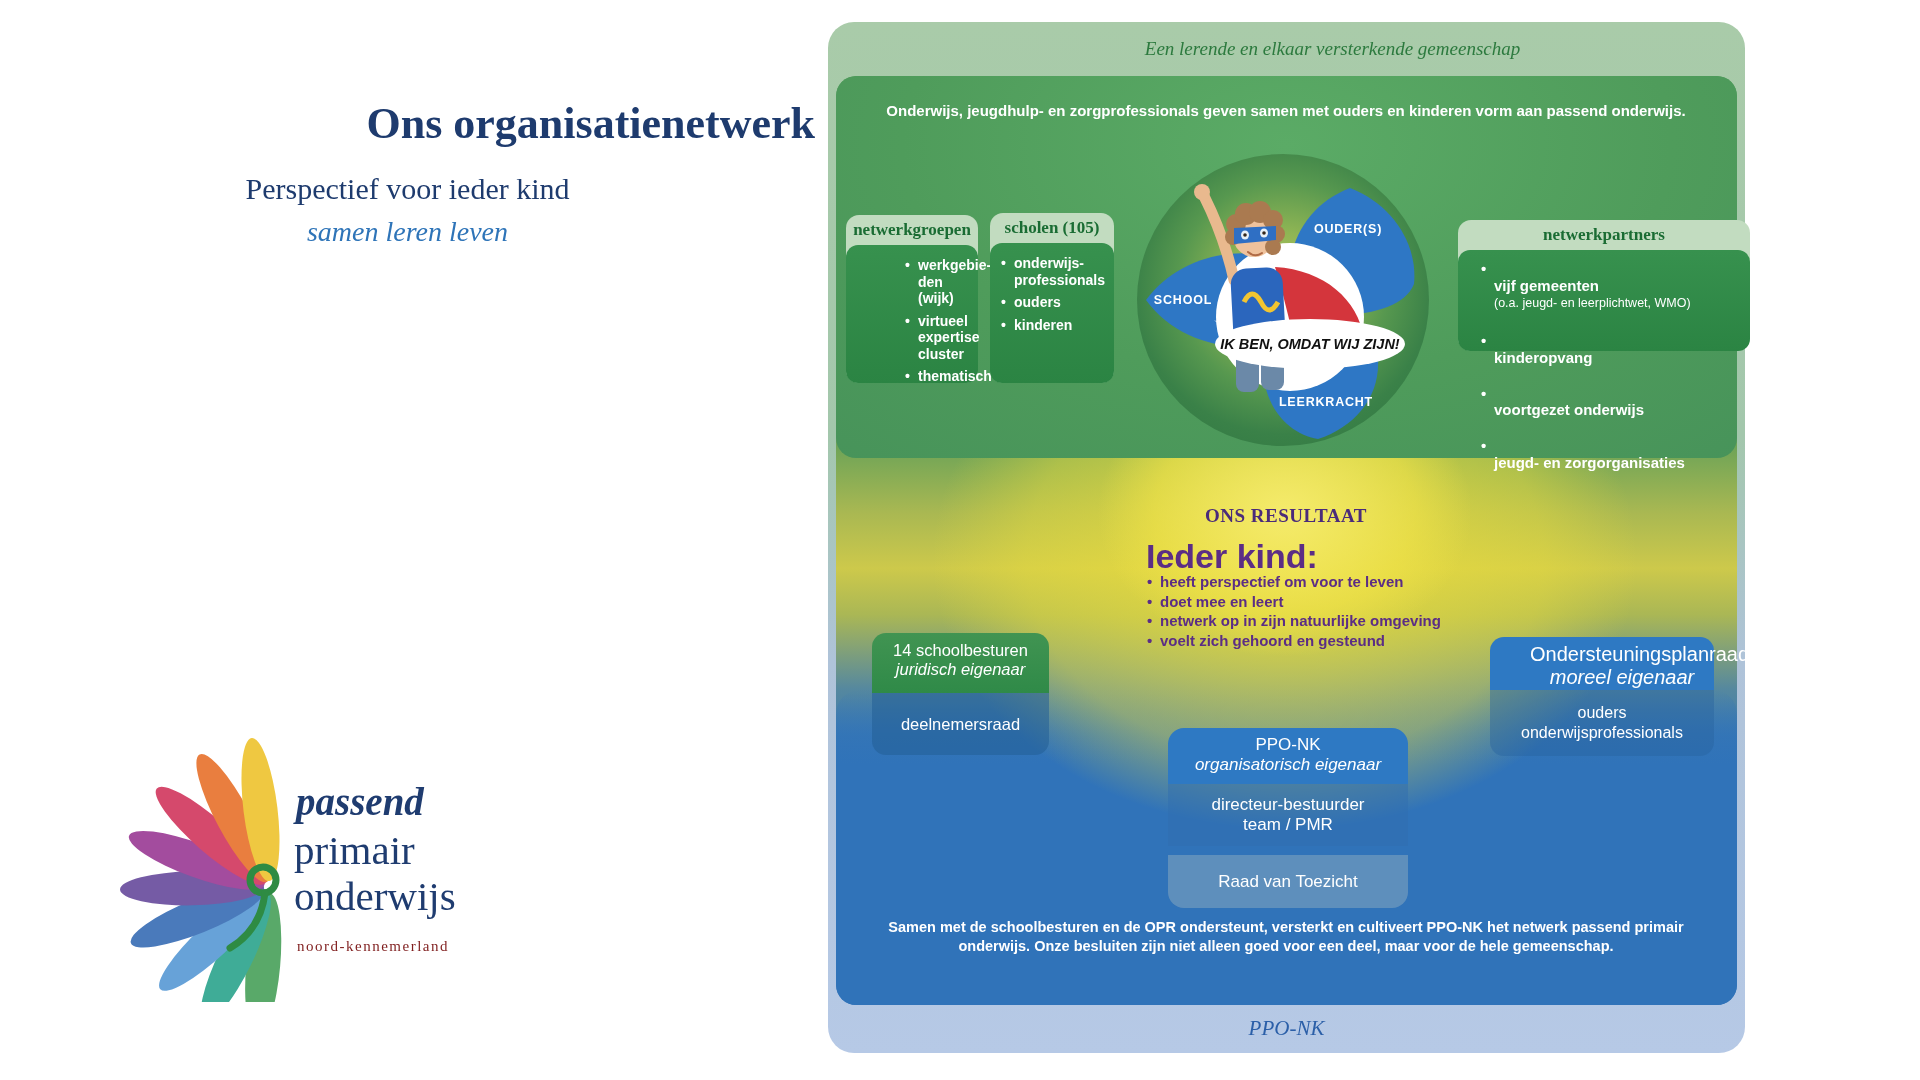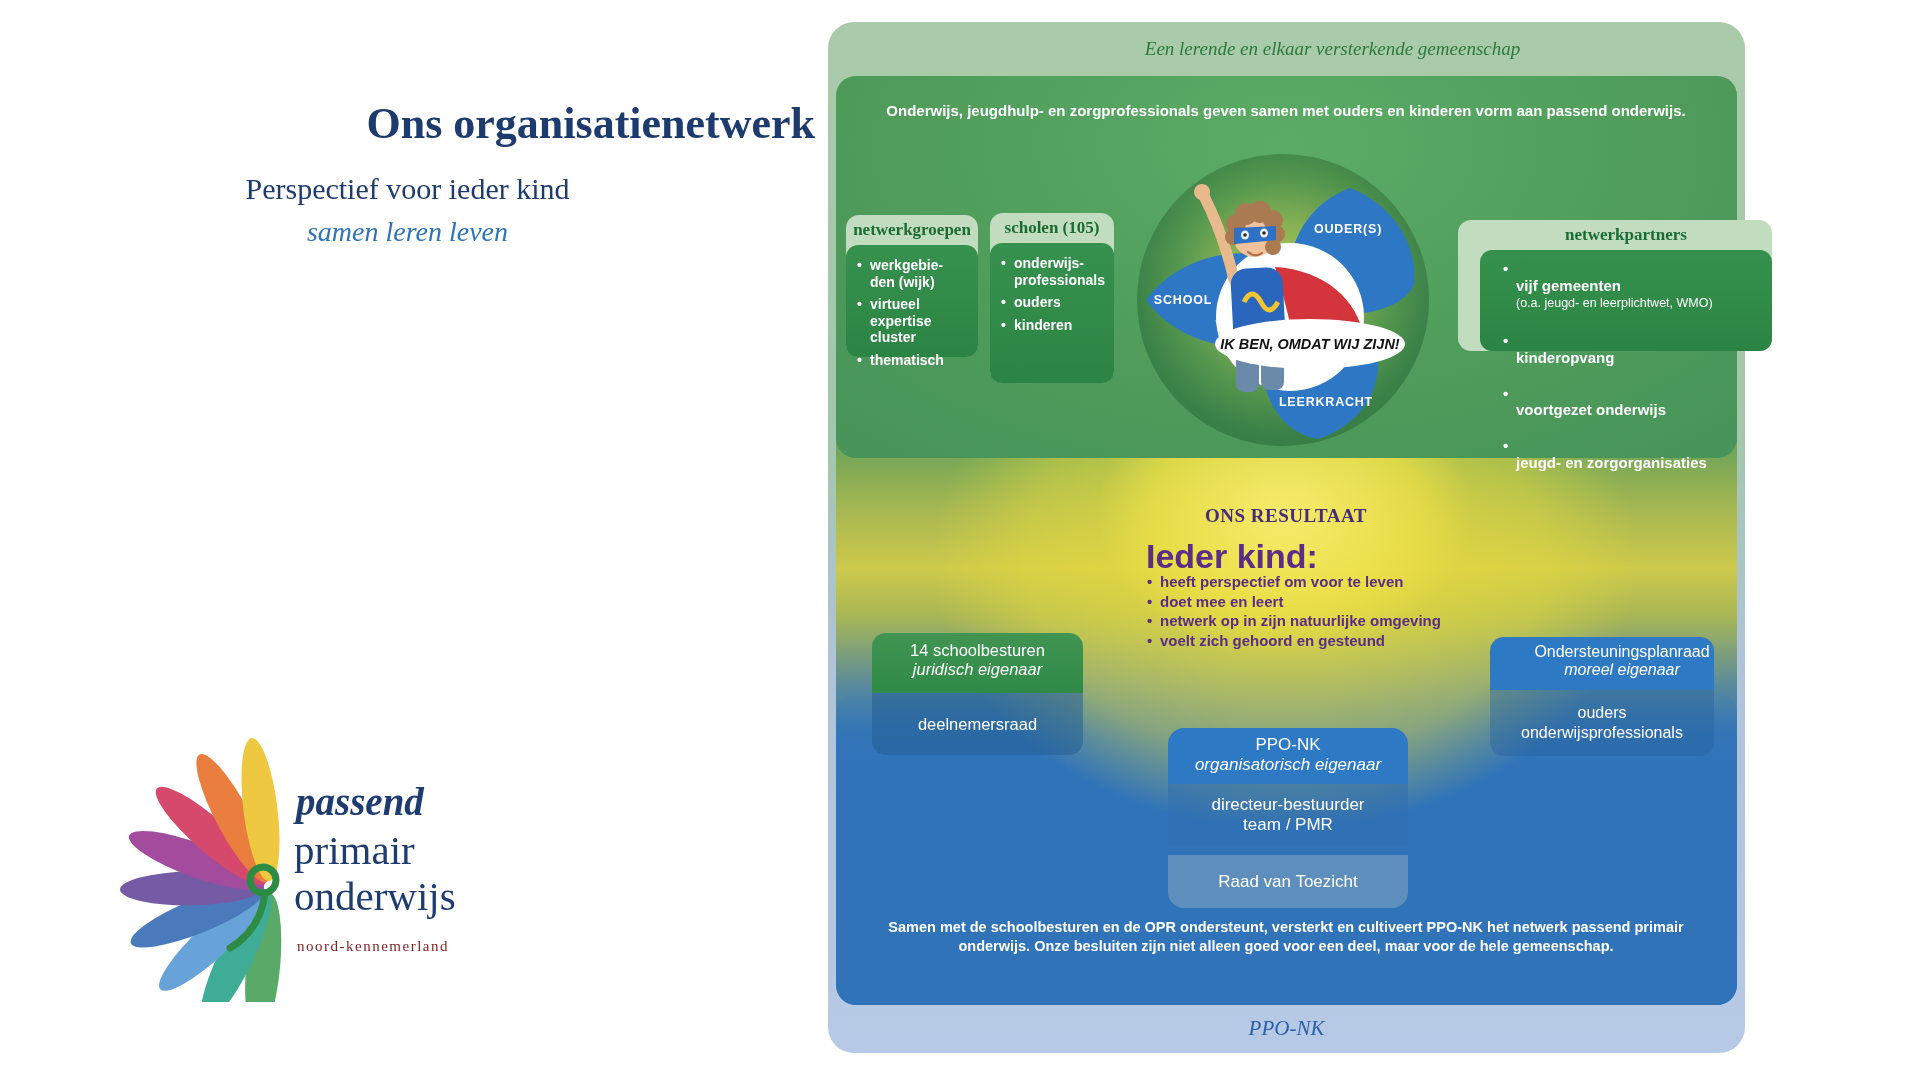--- a/index.html
+++ b/index.html
@@ -52,24 +52,24 @@
   
   .group{border-radius:13px;background:#C2DCC0;}
   .group-header{height:30px;line-height:30px;text-align:center;font-family:"Liberation Serif",serif;
     font-weight:bold;font-size:17px;color:#1A6C33;}
   .group-body{border-radius:12px;background:linear-gradient(180deg,#37914E,#2B8443);
     color:#fff;font-weight:bold;font-size:14px;line-height:16.5px;}
   .group-body ul{margin:0;padding:12px 6px 12px 24px;list-style:none;}
   .group-body li{position:relative;margin-bottom:6px;white-space:pre-line;}
   .group-body li::before{content:"•";position:absolute;left:-13px;}
   .g-netwerkgroepen{left:846px;top:215px;width:132px;}
-  .g-netwerkgroepen .group-body{height:112px;}
+  .g-netwerkgroepen .group-body{height:138px;padding-left:48px;}
   .g-scholen{left:990px;top:213px;width:124px;}
   .g-scholen .group-body{height:140px;}
-  .g-partners{left:1458px;top:220px;width:292px;padding-left:22px;}
+  .g-partners{left:1458px;top:220px;width:292px;}
   .g-partners .group-body{height:101px;}
   .g-partners .group-body ul{padding:11px 10px 11px 36px;}
   .g-partners .group-body li{margin-bottom:3px;font-size:15px;}
   .g-partners .sub{font-weight:normal;font-size:12.5px;margin:1px 0 2px 0;}
   .g-partners .sub:empty{display:none;}
 
   
   .res-heading{left:1036px;top:505px;width:500px;text-align:center;font-family:"Liberation Serif",serif;
     font-weight:bold;font-size:19px;letter-spacing:0.5px;color:#4A2B7A;}
   .res-sub{left:1146px;top:537px;font-weight:bold;font-size:34px;color:#5B2D85;}
@@ -77,37 +77,37 @@
     font-weight:bold;font-size:15px;line-height:19.5px;color:#5B2D85;}
   .res-list li{position:relative;}
   .res-list li::before{content:"•";position:absolute;left:-13px;}
 
   
   .org-head{color:#fff;text-align:center;}
   .org-head .t{font-size:16.5px;}
   .org-head .s{font-size:16.5px;font-style:italic;}
   .org-row{color:#fff;text-align:center;display:flex;align-items:center;justify-content:center;}
 
-  .b-school{left:872px;top:633px;width:211px;}
+  .b-school{left:872px;top:633px;width:177px;}
   .b-school .org-head{border-radius:14px 14px 0 0;height:60px;padding-top:8px;box-sizing:border-box;
     background:linear-gradient(180deg,#419452,#2F8A48);}
   .b-school .org-row{border-radius:0 0 14px 14px;height:62px;font-size:16.5px;
     background:rgba(35,95,150,0.55);}
 
   .b-ppo{left:1168px;top:728px;width:240px;}
   .b-ppo .org-head{border-radius:16px 16px 0 0;height:56px;padding-top:7px;box-sizing:border-box;
     background:#2E79C3;}
   .b-ppo .org-head .t,.b-ppo .org-head .s{font-size:17px;}
   .b-ppo .row2{height:62px;font-size:17px;background:rgba(47,110,175,0.5);}
   .b-ppo .row3{height:53px;font-size:17px;border-radius:0 0 16px 16px;background:rgba(170,190,195,0.38);margin-top:9px;}
 
   .b-opr{left:1490px;top:637px;width:224px;}
   .b-opr .org-head{border-radius:14px 14px 0 0;height:53px;padding-top:6px;box-sizing:border-box;
     background:#2E79C3;}
-  .b-opr .org-head .t,.b-opr .org-head .s{font-size:16px;padding-left:40px;}
+  .b-opr .org-head .t,.b-opr .org-head .s{font-size:20px;padding-left:40px;}
   .b-opr .org-row{border-radius:0 0 14px 14px;height:66px;font-size:16px;
     background:rgba(40,100,160,0.45);line-height:20px;}
 
   .footer-text{left:868px;top:918px;width:836px;text-align:center;font-weight:bold;
     font-size:14.5px;line-height:19px;color:#fff;}
 
   
   .venn{left:1130px;top:152px;}
   .petal-label{fill:#fff;font-weight:bold;font-size:12.5px;letter-spacing:0.8px;
     font-family:"Liberation Sans",sans-serif;text-anchor:middle;}

